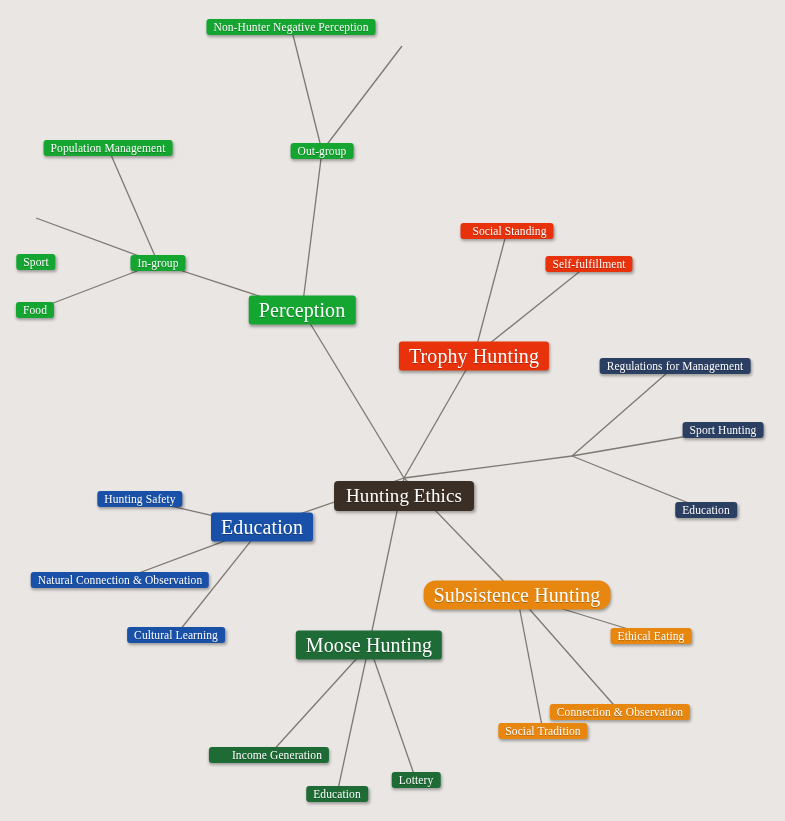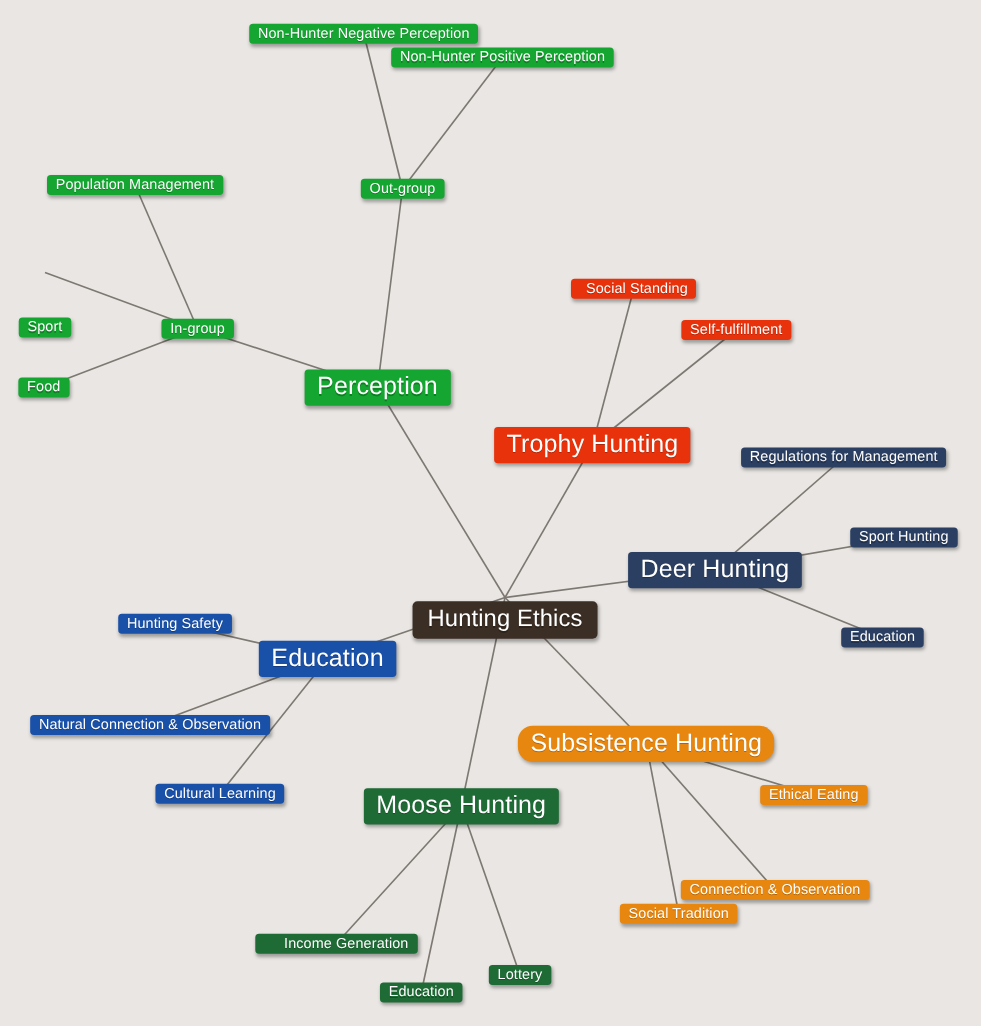--- a/index.html
+++ b/index.html
@@ -32,20 +32,21 @@
     border-radius: 3px;
     display: flex;
     align-items: center;
     justify-content: center;
     letter-spacing: 0.1px;
     text-shadow: 0 1px 0 rgba(0,0,0,0.25);
     box-shadow: 1px 2px 3px rgba(0,0,0,0.32);
     transform: translate(-50%, -50%);
     cursor: pointer;
     user-select: none;
+    font-family: Liberation Serif, serif;
   }
   .node.root {
     border-radius: 4px;
   }
   .lvl-root  { font-size: 19px; padding: 4px 12px; }
   .lvl-main  { font-size: 20px; padding: 3px 10px; }
   .lvl-leaf  { font-size: 11.5px; padding: 2px 7px; }
 </style>
 </head>
 <body>
@@ -81,25 +82,23 @@
       <line x1="369" y1="645" x2="416" y2="780" stroke="#7d7871" stroke-width="1.3"></line>
     </svg>
 <div class="node lvl-root root" style="left: 404px; top: 478px; background: rgb(59, 46, 36); margin-top: 18px;">Hunting Ethics</div>
     <div class="node lvl-main" style="left: 302px; top: 310px; background: rgb(21, 165, 49);">Perception</div>
     <div class="node lvl-leaf" style="left: 158px; top: 263px; background: rgb(21, 165, 49);">In-group</div>
     <div class="node lvl-leaf" style="left: 322px; top: 151px; background: rgb(21, 165, 49);">Out-group</div>
     <div class="node lvl-leaf" style="left: 36px; top: 218px; background: rgb(21, 165, 49); margin-top: 44px;">Sport</div>
     <div class="node lvl-leaf" style="left: 35px; top: 310px; background: rgb(21, 165, 49);">Food</div>
     <div class="node lvl-leaf" style="left: 108px; top: 148px; background: rgb(21, 165, 49);">Population Management</div>
     <div class="node lvl-leaf" style="left: 291px; top: 27px; background: rgb(21, 165, 49);">Non-Hunter Negative Perception</div>
-    <div class="node lvl-leaf" style="left: 402px; top: 46px; background: rgb(21, 165, 49);">Non-Hunter Positive Perception</div>
     <div class="node lvl-main" style="left: 474px; top: 356px; background: rgb(232, 50, 12);">Trophy Hunting</div>
     <div class="node lvl-leaf" style="left: 507px; top: 231px; background: rgb(232, 50, 12); padding-left: 12px;">Social Standing</div>
     <div class="node lvl-leaf" style="left: 589px; top: 264px; background: rgb(232, 50, 12);">Self-fulfillment</div>
-    <div class="node lvl-main" style="left: 572px; top: 456px; background: rgb(43, 63, 99);">Deer Hunting</div>
     <div class="node lvl-leaf" style="left: 675px; top: 366px; background: rgb(43, 63, 99);">Regulations for Management</div>
     <div class="node lvl-leaf" style="left: 723px; top: 430px; background: rgb(43, 63, 99);">Sport Hunting</div>
     <div class="node lvl-leaf" style="left: 706px; top: 510px; background: rgb(43, 63, 99);">Education</div>
     <div class="node lvl-main" style="left: 262px; top: 527px; background: rgb(26, 81, 168);">Education</div>
     <div class="node lvl-leaf" style="left: 140px; top: 499px; background: rgb(26, 81, 168);">Hunting Safety</div>
     <div class="node lvl-leaf" style="left: 120px; top: 580px; background: rgb(26, 81, 168);">Natural Connection &amp; Observation</div>
     <div class="node lvl-leaf" style="left: 176px; top: 635px; background: rgb(26, 81, 168);">Cultural Learning</div>
     <div class="node lvl-main" style="left: 517px; top: 595px; background: rgb(232, 135, 15); border-radius: 12px;">Subsistence Hunting</div>
     <div class="node lvl-leaf" style="left: 651px; top: 636px; background: rgb(232, 135, 15);">Ethical Eating</div>
     <div class="node lvl-leaf" style="left: 620px; top: 712px; background: rgb(232, 135, 15);">Connection &amp; Observation</div>

